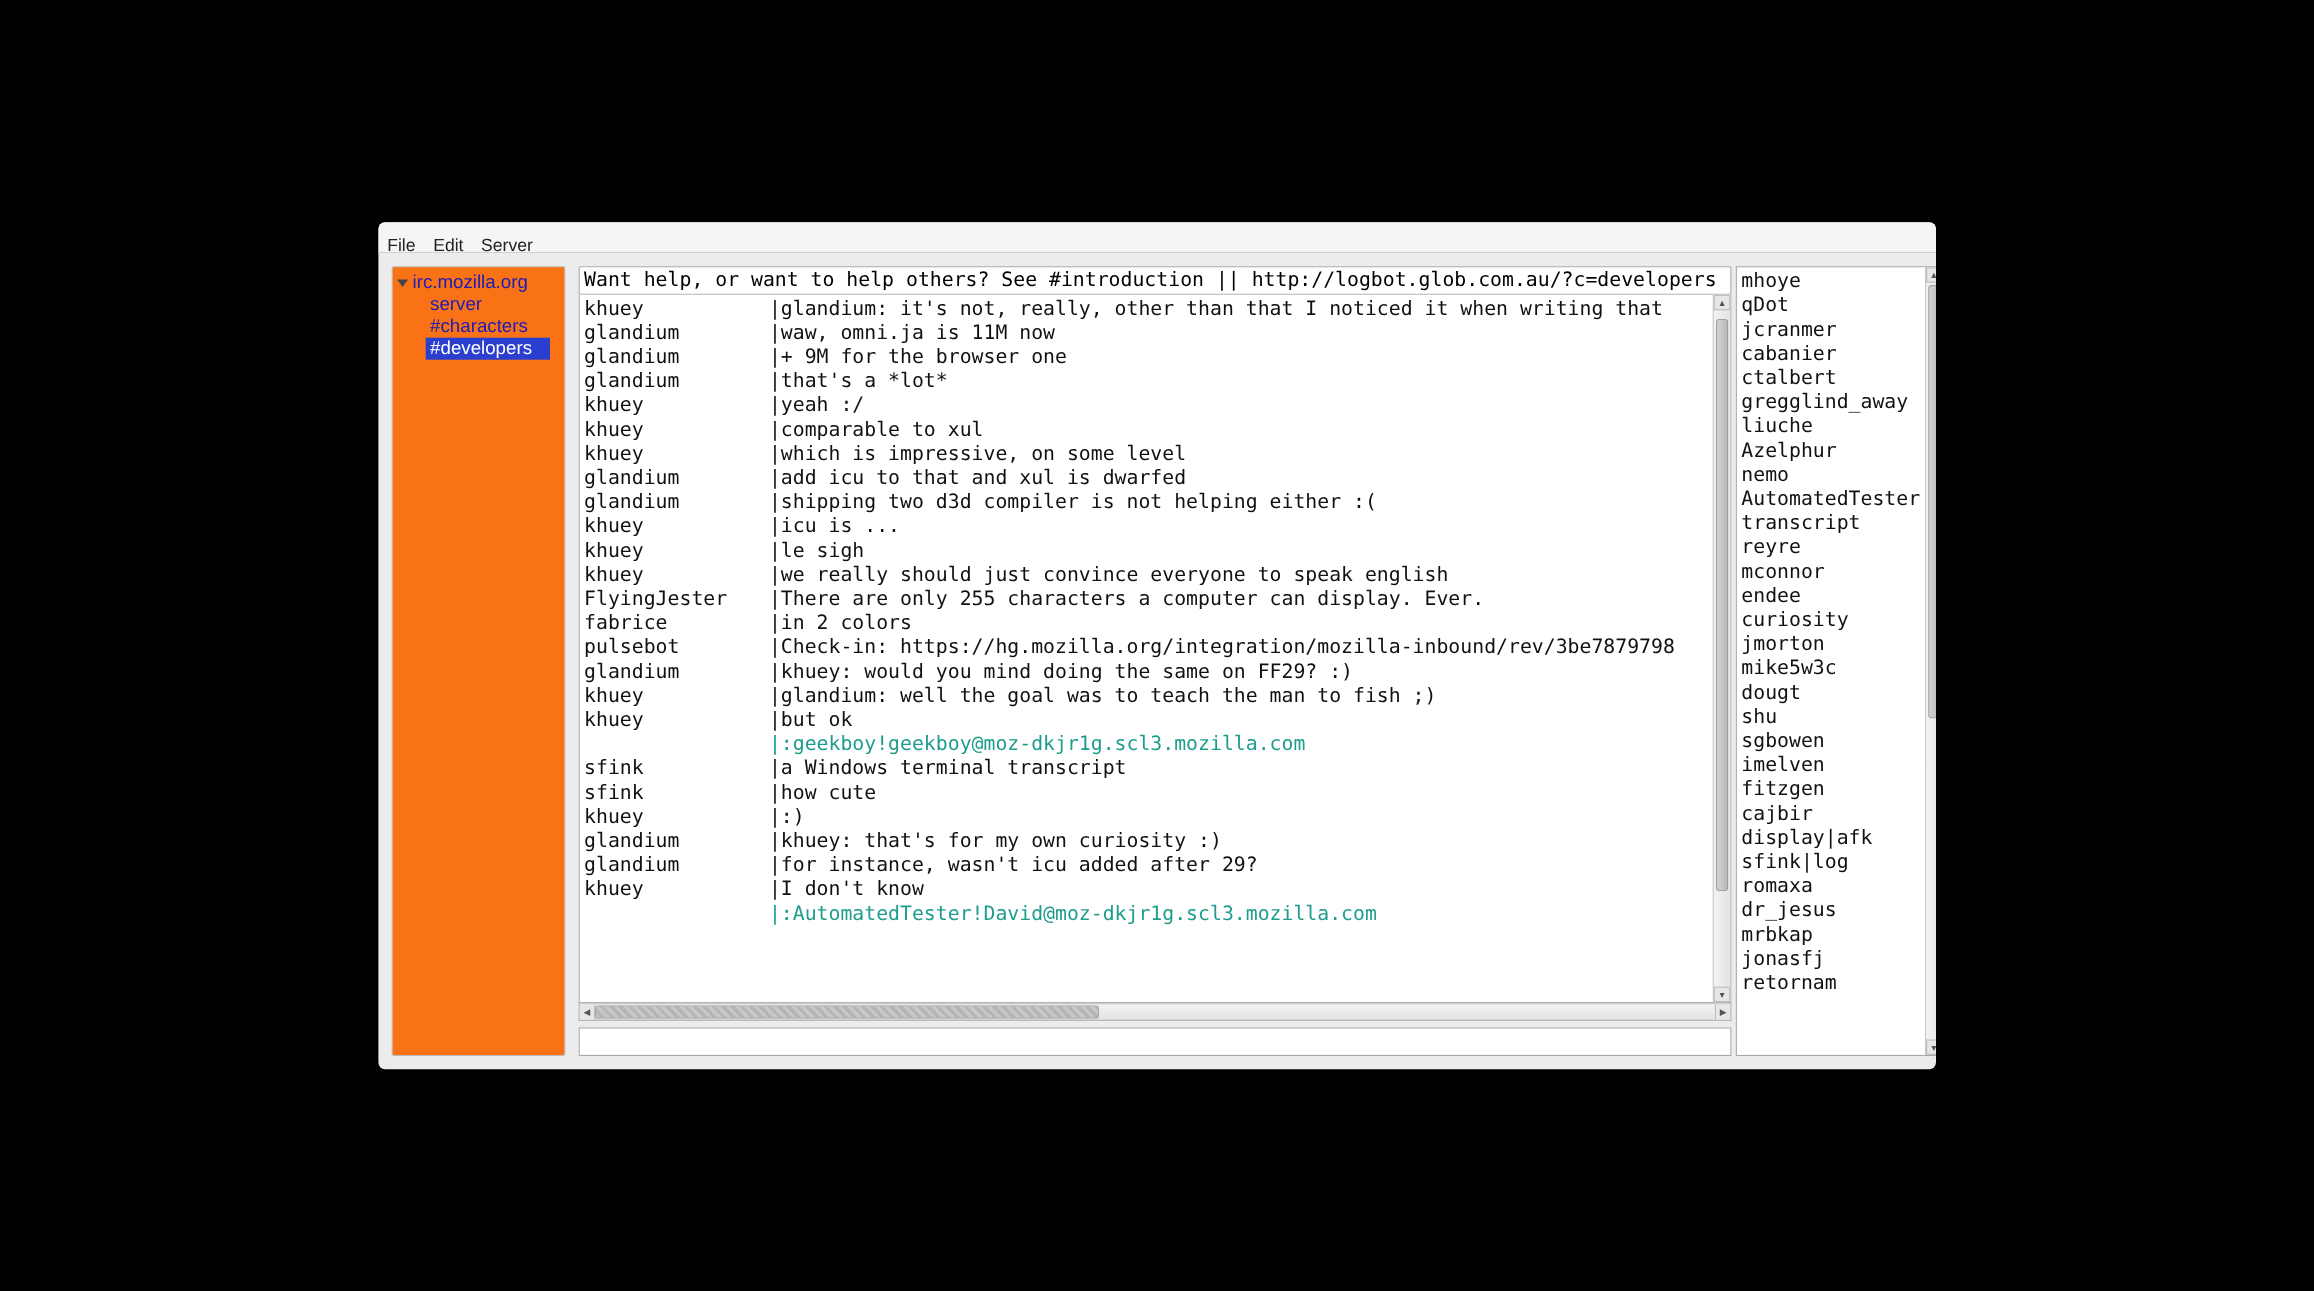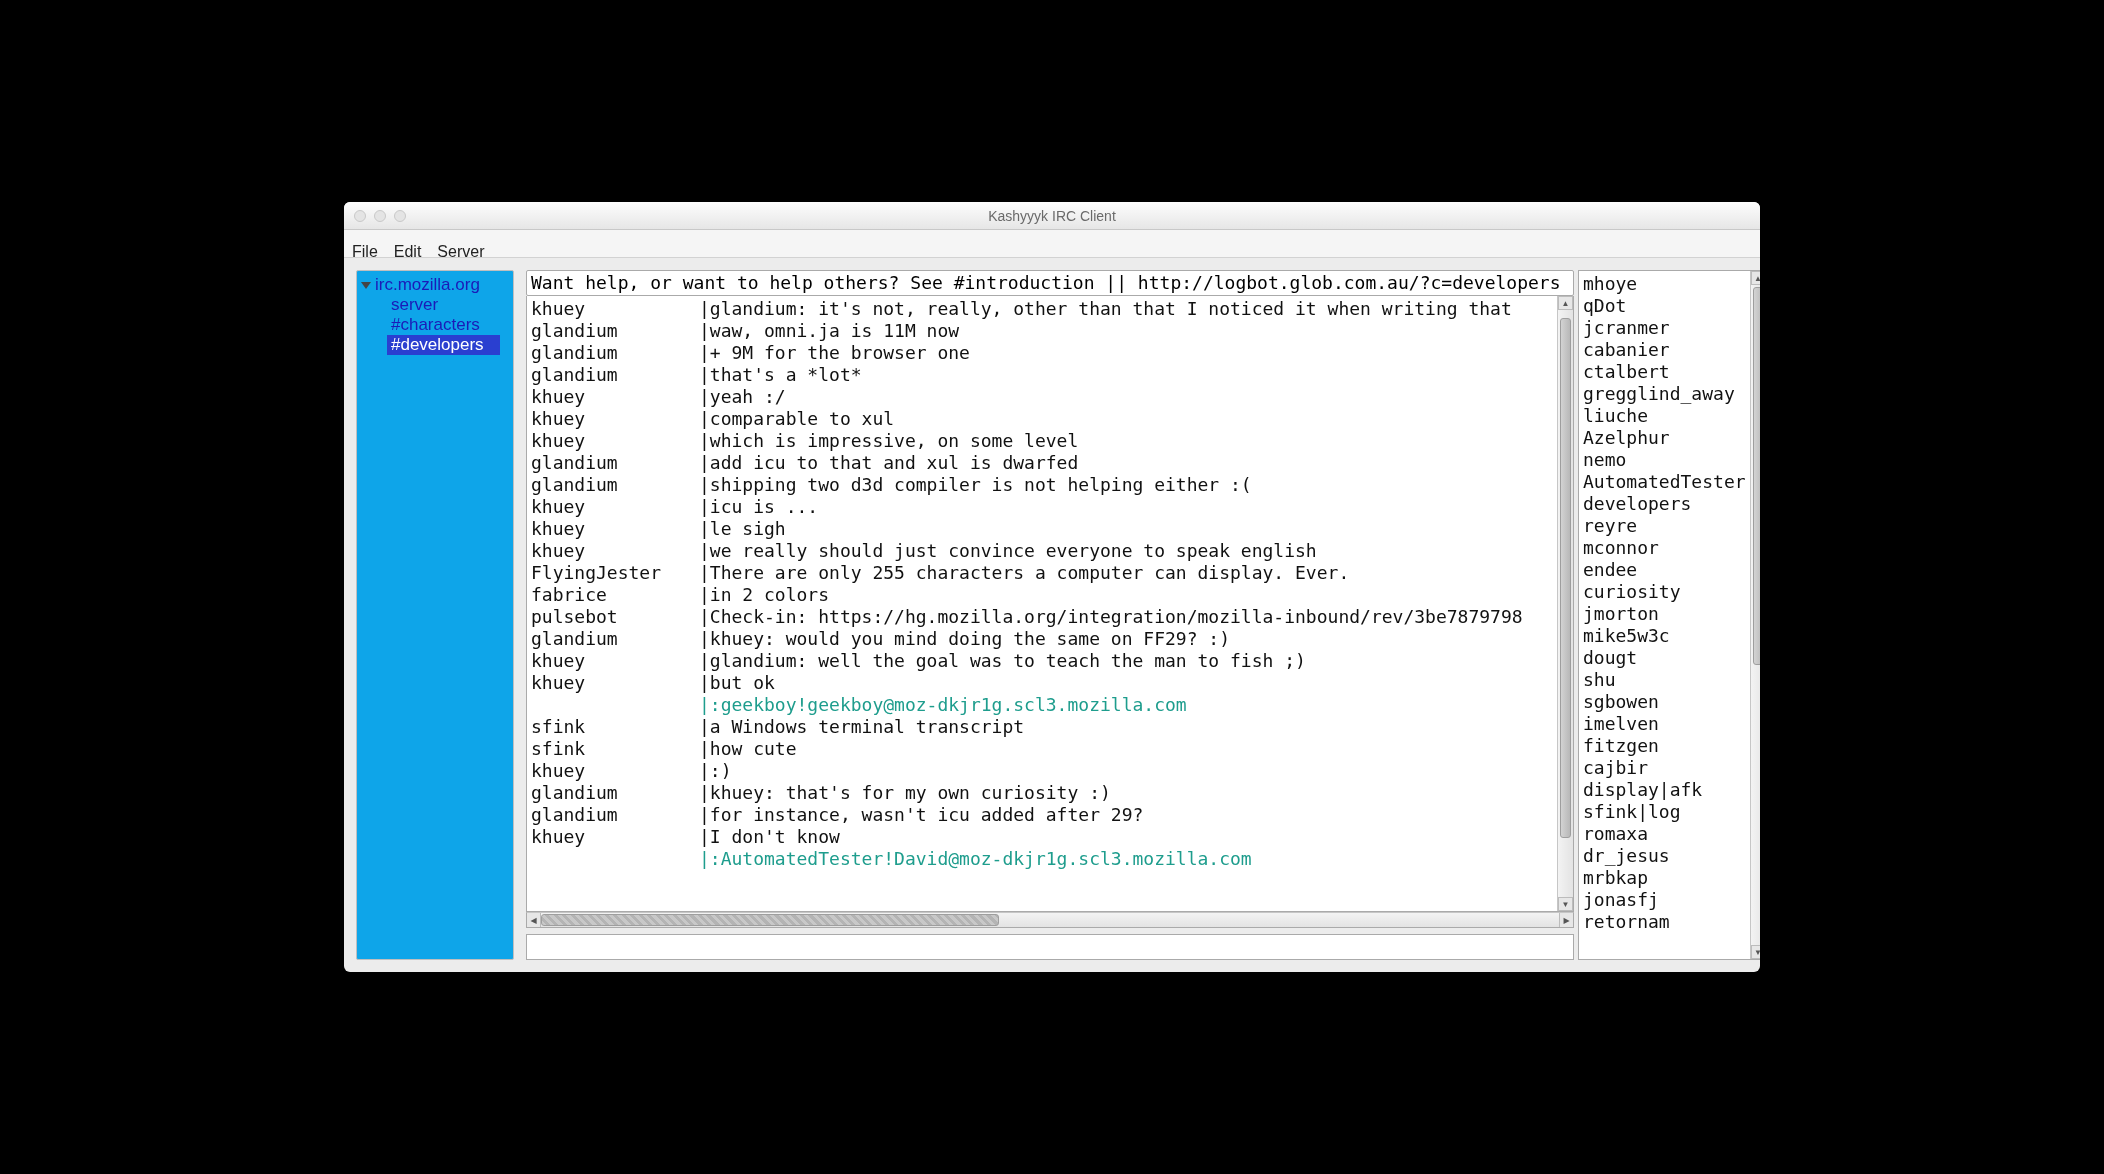--- a/index.html
+++ b/index.html
@@ -63,21 +63,21 @@
   .menubar .menu-item { cursor: default; margin-top: 16px; }
   .content {
     flex: 1;
     display: flex;
     gap: 12px;
     padding: 12px;
     min-height: 0;
   }
   .sidebar {
     width: 158px;
-    background: #0ea5e9;
+    background: #f97316;
     border: 1px solid #bfbfbf;
     border-radius: 2px;
     padding: 4px 0;
     font-size: 17px;
     color: #1b1bb8;
     overflow: auto;
   }
   .server-node {
     display: flex;
     align-items: center;
@@ -231,28 +231,20 @@
     padding: 2px 4px;
     color: #111;
     white-space: nowrap;
   }
 </style>
 </head>
 <body>
 
 <div class="window">
 
-  <div class="titlebar">
-    <div class="traffic-lights">
-      <div class="tl"></div>
-      <div class="tl"></div>
-      <div class="tl"></div>
-    </div>
-    <div class="title">Kashyyyk IRC Client</div>
-  </div>
 
   <div class="menubar">
     <span class="menu-item">File</span>
     <span class="menu-item">Edit</span>
     <span class="menu-item">Server</span>
   </div>
 
   <div class="content">
 
     <div class="sidebar">
@@ -298,21 +290,21 @@
               <div>mhoye</div>
               <div>qDot</div>
               <div>jcranmer</div>
               <div>cabanier</div>
               <div>ctalbert</div>
               <div>gregglind_away</div>
               <div>liuche</div>
               <div>Azelphur</div>
               <div>nemo</div>
               <div>AutomatedTester</div>
-              <div>developers</div>
+              <div>transcript</div>
               <div>reyre</div>
               <div>mconnor</div>
               <div>endee</div>
               <div>curiosity</div>
               <div>jmorton</div>
               <div>mike5w3c</div>
               <div>dougt</div>
               <div>shu</div>
               <div>sgbowen</div>
               <div>imelven</div>

